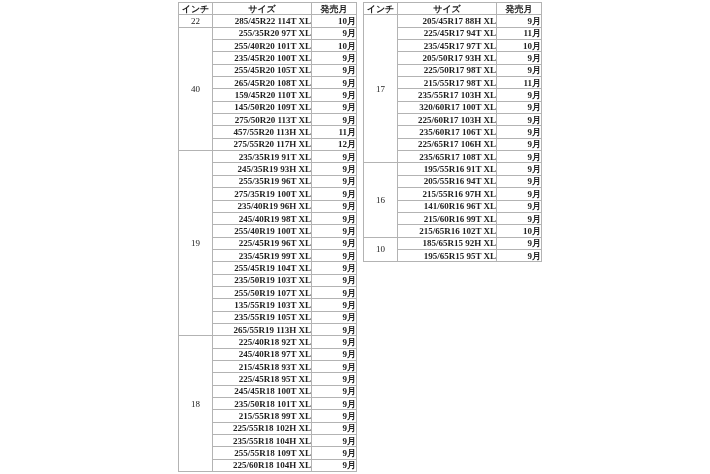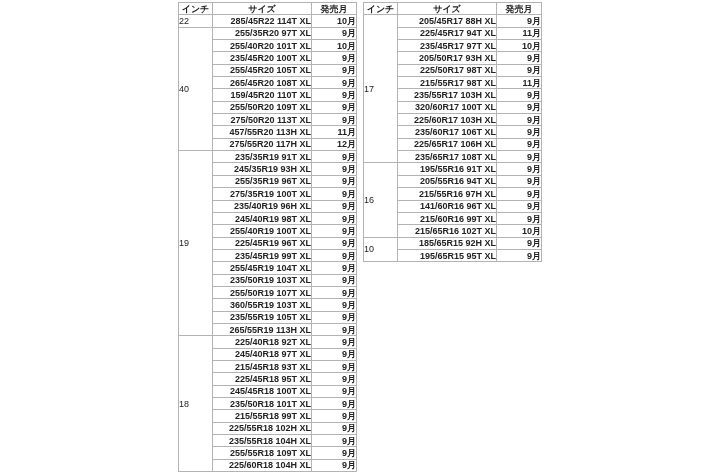--- a/index.html
+++ b/index.html
@@ -2,21 +2,21 @@
 <html><head>
 <meta charset="utf-8">
 <style>
   * { box-sizing: border-box; }
   html, body { margin: 0; padding: 0; background: #ffffff; }
   .canvas {
     position: relative;
     width: 710px;
     height: 474px;
     background: #ffffff;
-    font-family: Liberation Sans, sans-serif;
+    font-family: Liberation Serif, serif;
     overflow: hidden;
   }
   table.tire-table {
     border-collapse: collapse;
     table-layout: fixed;
     position: absolute;
     top: 2px;
   }
   .pos-left  { left: 178px; }
   .pos-right { left: 363px; }
@@ -28,21 +28,21 @@
     padding: 0;
     color: #222222;
     white-space: nowrap;
     overflow: hidden;
   }
   .tire-table th {
     font-weight: 700;
     text-align: center;
     background: #ffffff;
   }
-  .col-inch  { width: 34px; font-weight: 400; vertical-align: middle; }
+  .col-inch  { width: 34px; text-align: center; font-weight: 400; vertical-align: middle; }
   .col-size  { width: 99px; text-align: right; padding-left: 4px; font-weight: 700; }
   .col-month { width: 45px; text-align: right; font-weight: 700; }
   th.col-inch { font-weight: 700; }
 </style>
 </head>
 <body>
 
 <div class="canvas">
   <table class="tire-table pos-left">
       <thead>
@@ -77,21 +77,21 @@
         </tr>
         <tr>
           <td class="col-size">265/45R20 108T XL</td>
           <td class="col-month">9月</td>
         </tr>
         <tr>
           <td class="col-size">159/45R20 110T XL</td>
           <td class="col-month">9月</td>
         </tr>
         <tr>
-          <td class="col-size">255/50R20 109T XL</td>
+          <td class="col-size">145/50R20 109T XL</td>
           <td class="col-month">9月</td>
         </tr>
         <tr>
           <td class="col-size">275/50R20 113T XL</td>
           <td class="col-month">9月</td>
         </tr>
         <tr>
           <td class="col-size">457/55R20 113H XL</td>
           <td class="col-month">11月</td>
         </tr>
@@ -142,21 +142,21 @@
         </tr>
         <tr>
           <td class="col-size">235/50R19 103T XL</td>
           <td class="col-month">9月</td>
         </tr>
         <tr>
           <td class="col-size">255/50R19 107T XL</td>
           <td class="col-month">9月</td>
         </tr>
         <tr>
-          <td class="col-size">360/55R19 103T XL</td>
+          <td class="col-size">135/55R19 103T XL</td>
           <td class="col-month">9月</td>
         </tr>
         <tr>
           <td class="col-size">235/55R19 105T XL</td>
           <td class="col-month">9月</td>
         </tr>
         <tr>
           <td class="col-size">265/55R19 113H XL</td>
           <td class="col-month">9月</td>
         </tr>

